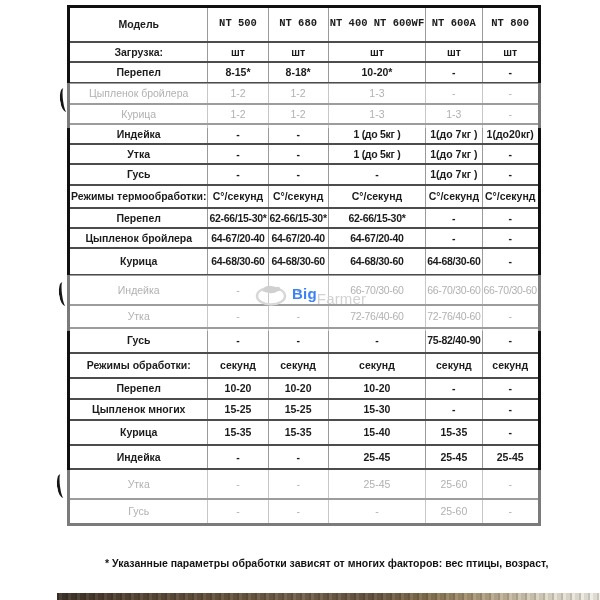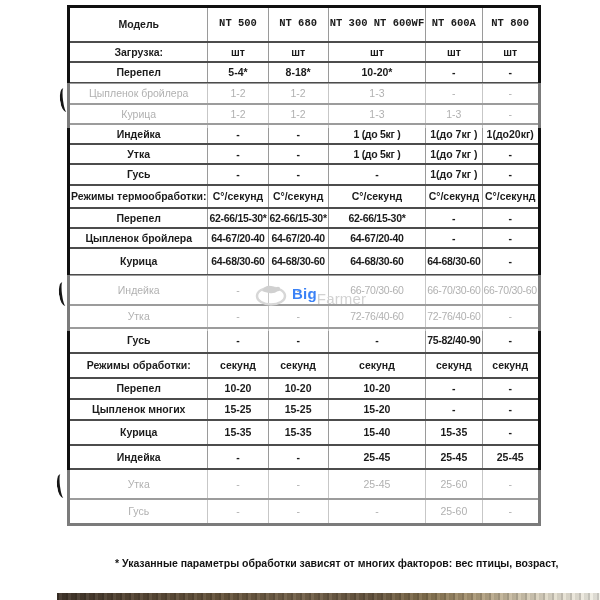--- a/index.html
+++ b/index.html
@@ -67,21 +67,21 @@
     position: absolute; left: 252px; top: 280px;
     display: flex; align-items: center;
     z-index: 7;
   }
   .watermark svg { display: block; margin-right: 2px; }
   .wm-big    { font-size: 15px; font-weight: 700; color: #3b82f6; letter-spacing: 0.2px; }
   .wm-farmer { font-size: 15px; font-weight: 400; color: #d2d2d2; letter-spacing: 0.2px; margin-top: 10px; }
 
   
   .footnote {
-    position: absolute; left: 115px; top: 556px;
+    position: absolute; left: 105px; top: 556px;
     font-weight: 700; font-size: 10.5px; color: #141414;
     line-height: 1.45;
     z-index: 2;
   }
   .footnote div { white-space: nowrap; }
 
   
   .photo-strip {
     position: absolute; left: 57px; top: 593px;
     width: 543px; height: 7px;
@@ -106,36 +106,36 @@
         <col style="width:65px">
       <col style="width:75px">
         <col style="width:60px">
         <col style="width:59px">
     </colgroup>
     <tbody id="spec-body">
         <tr style="height: 35px;">
           <td class="head-label">Модель</td>
           <td class="model">NT 500</td>
           <td class="model">NT 680</td>
-          <td class="model">NT 300
+          <td class="model">NT 400
 NT 600WF</td>
           <td class="model">NT 600A</td>
           <td class="model">NT 800</td>
         </tr>
         <tr style="height: 20px;">
           <td class="sec">Загрузка:</td>
           <td class="unit">шт</td>
           <td class="unit">шт</td>
           <td class="unit">шт</td>
           <td class="unit">шт</td>
           <td class="unit">шт</td>
         </tr>
         <tr style="height: 21px;">
           <td class="label">Перепел</td>
-          <td class="val">5-4*</td>
+          <td class="val">8-15*</td>
           <td class="val">8-18*</td>
           <td class="val">10-20*</td>
           <td class="val">-</td>
           <td class="val">-</td>
         </tr>
         <tr class="faded" style="height: 21px;">
           <td class="label">Цыпленок бройлера</td>
           <td class="val">1-2</td>
           <td class="val">1-2</td>
           <td class="val">1-3</td>
@@ -243,21 +243,21 @@
           <td class="val">10-20</td>
           <td class="val">10-20</td>
           <td class="val">10-20</td>
           <td class="val">-</td>
           <td class="val">-</td>
         </tr>
         <tr style="height: 21px;">
           <td class="label">Цыпленок многих</td>
           <td class="val">15-25</td>
           <td class="val">15-25</td>
-          <td class="val">15-20</td>
+          <td class="val">15-30</td>
           <td class="val">-</td>
           <td class="val">-</td>
         </tr>
         <tr style="height: 25px;">
           <td class="label">Курица</td>
           <td class="val">15-35</td>
           <td class="val">15-35</td>
           <td class="val">15-40</td>
           <td class="val">15-35</td>
           <td class="val">-</td>

